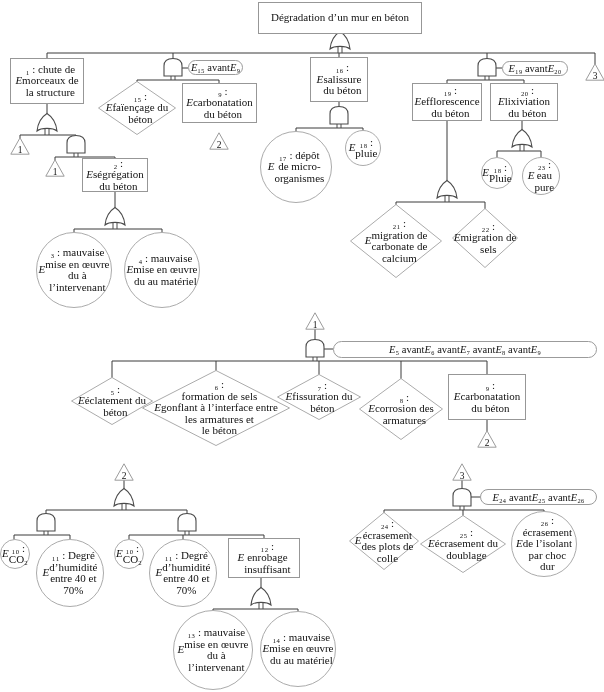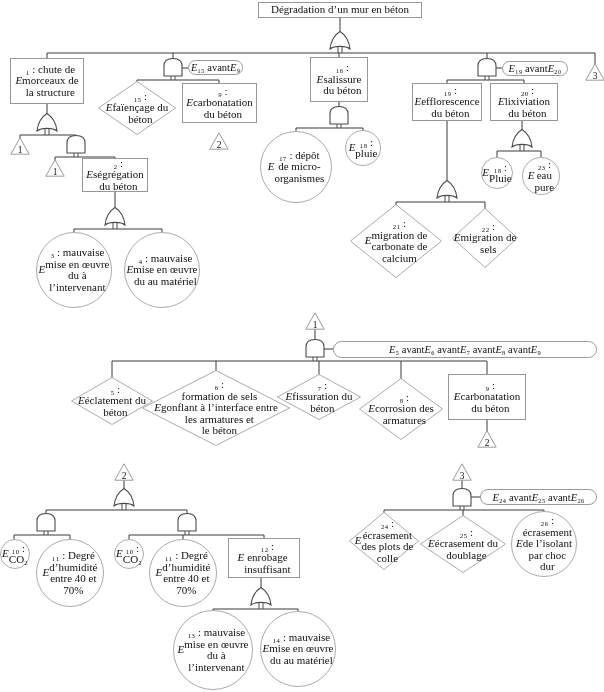--- a/index.html
+++ b/index.html
@@ -67,21 +67,21 @@
     <use href="#g-or" x="447" y="191"></use>
     <use href="#g-or" x="522" y="140"></use>
     <use href="#g-and" x="315" y="350"></use>
     <use href="#g-or" x="124" y="499"></use>
     <use href="#g-and" x="46" y="524"></use>
     <use href="#g-and" x="187" y="524"></use>
     <use href="#g-or" x="261" y="598"></use>
     <use href="#g-and" x="462" y="499"></use>
   </svg>
 
-  <div class="node box lbl" style="left:258px;top:2px;width:164px;height:16px">Dégradation d’un mur en béton</div>
+  <div class="node box lbl" style="left:258px;top:2px;width:164px;height:32px">Dégradation d’un mur en béton</div>
   <div class="node box lbl" style="left:10px;top:58px;width:74px;height:46px"><i>E</i>₁ : chute de
 morceaux de
 la structure</div>
   <div class="node box lbl" style="left:82px;top:158px;width:66px;height:34px"><i>E</i>₂ :
 ségrégation
 du béton</div>
   <div class="node box lbl" style="left:182px;top:83px;width:75px;height:40px"><i>E</i>₉ :
 carbonatation
 du béton</div>
   <div class="node box lbl" style="left:310px;top:57px;width:58px;height:45px"><i>E</i>₁₆ :

